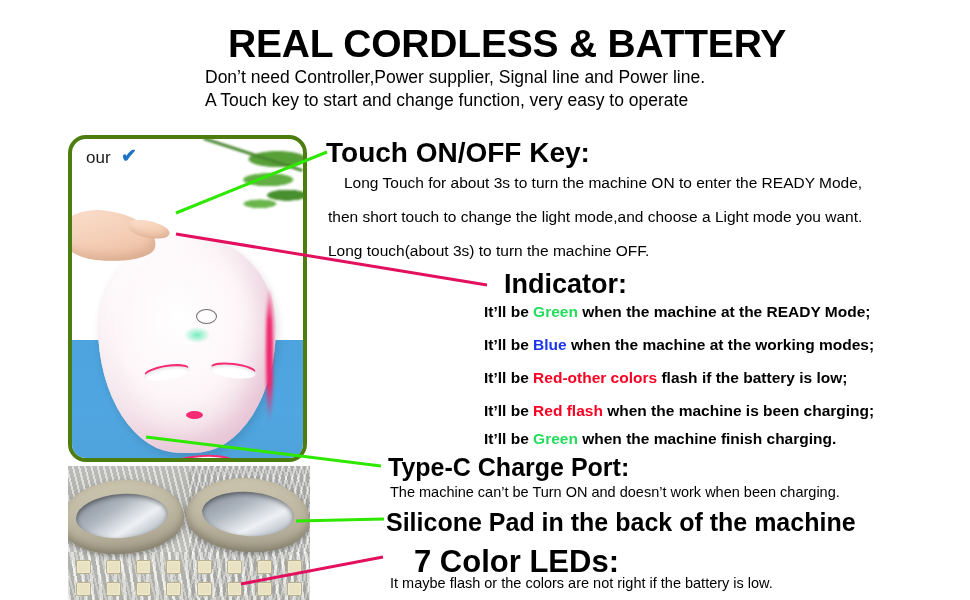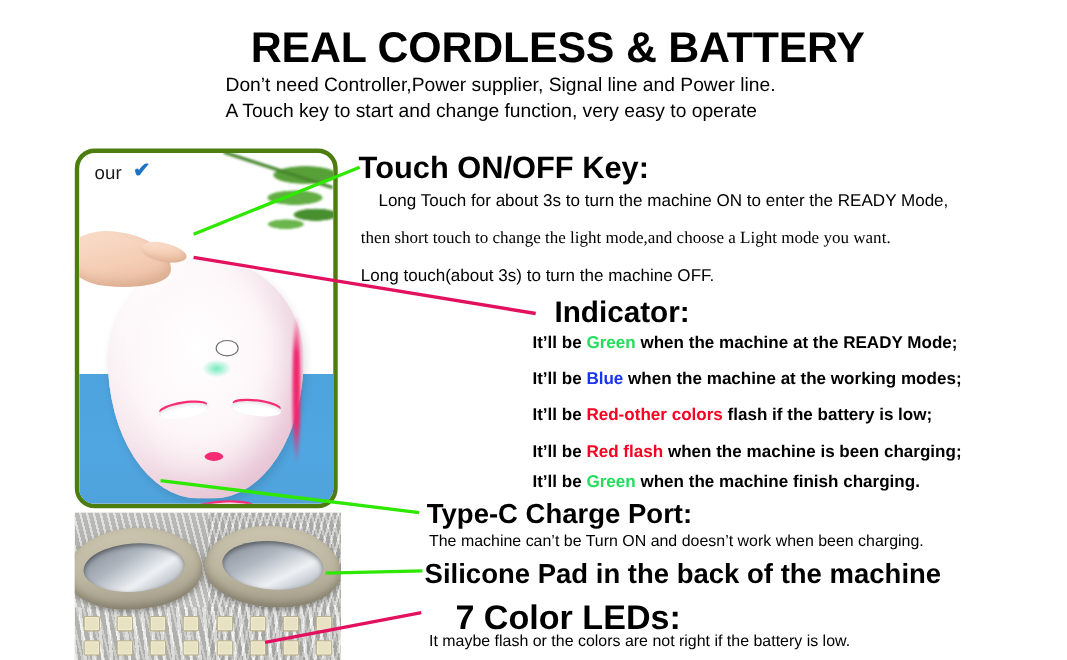--- a/index.html
+++ b/index.html
@@ -255,21 +255,21 @@
     white-space: nowrap;
     line-height: 1;
   }
   .body-line {
     position: absolute;
     white-space: nowrap;
     line-height: 1;
   }
   #h-touch     { left: 326px; top: 139px; font-size: 28px; }
   #t-touch-1   { left: 328px; top: 175px; font-size: 15.5px; margin-left: 16px; }
-  #t-touch-2   { left: 328px; top: 209px; font-size: 15.5px; font-family: Liberation Serif, serif; }
+  #t-touch-2   { left: 328px; top: 209px; font-size: 15.5px; }
   #t-touch-3   { left: 328px; top: 243px; font-size: 15.5px; }
 
   #h-indicator { left: 504px; top: 271px; font-size: 27px; }
   .ind-line {
     position: absolute;
     left: 484px;
     font-size: 15.5px;
     white-space: nowrap;
     line-height: 1;
     font-weight: bold;

